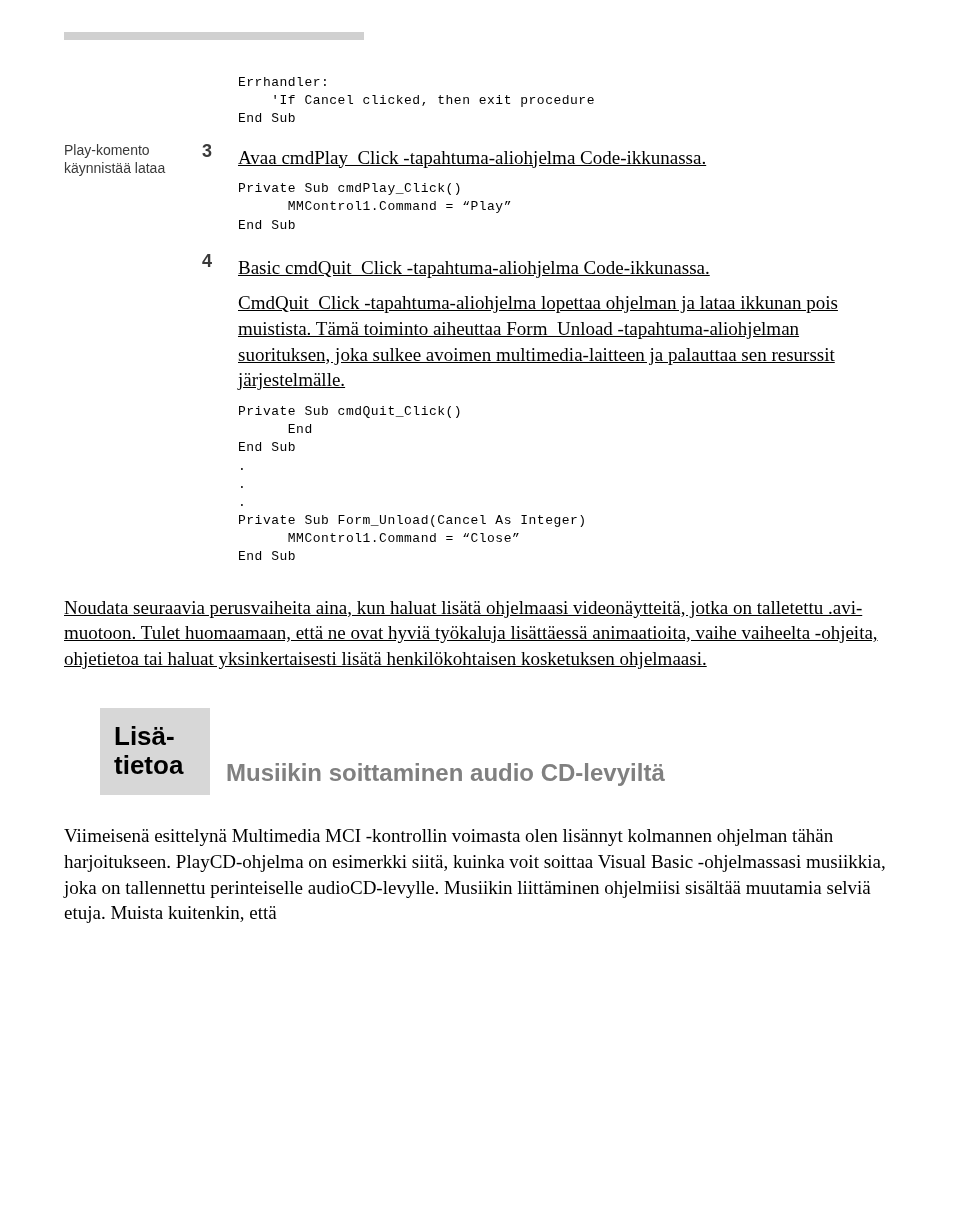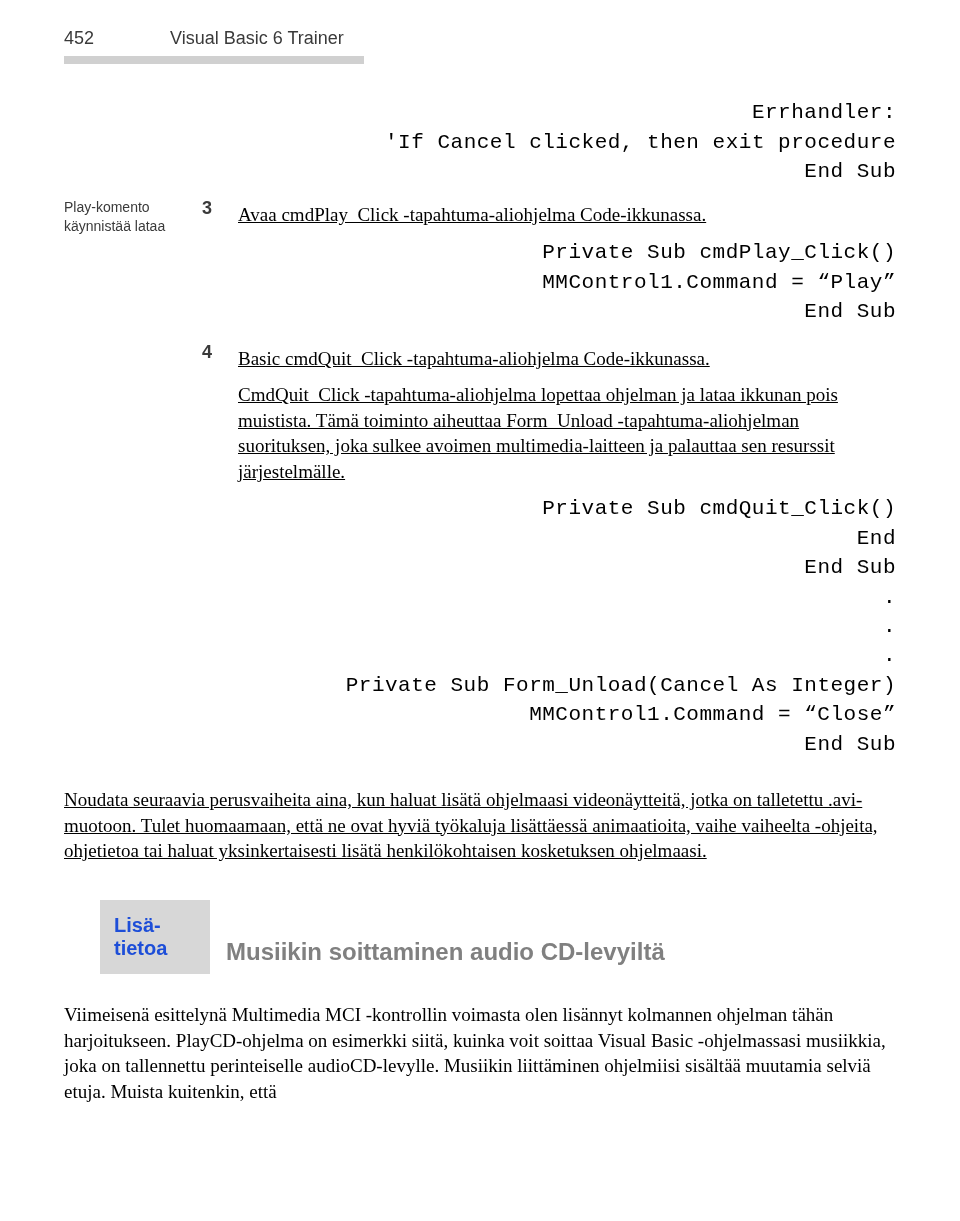--- a/index.html
+++ b/index.html
@@ -58,26 +58,25 @@
   }
   .stepnum {
     font-family: Arial, Helvetica, sans-serif;
     font-weight: bold;
     font-size: 18px;
     color: #3a3a3a;
   }
   .stepbody { }
   .code {
     font-family: "Courier New", Courier, monospace;
-    font-size: 21px;
+    font-size: 13px;
     letter-spacing: 0.5px;
     white-space: pre;
     line-height: 1.4;
     margin: 6px 0 10px 0;
-    text-align: right;
   }
   .para {
     margin: 6px 0 10px 0;
     text-decoration: underline;
   }
   .after {
     margin-top: 8px;
   }
   .full {
     grid-column: 1 / -1;
@@ -89,45 +88,41 @@
     margin: 26px 0 10px 36px;
   }
   .info-box {
     background: #d7d7d7;
     padding: 14px 14px 14px 14px;
     width: 110px;
   }
   .info-box span {
     font-family: Arial, Helvetica, sans-serif;
     font-weight: bold;
-    font-size: 20px;
-    color: #1d4ed8;
+    font-size: 26px;
+    color: #000000;
     line-height: 1.15;
     display: block;
   }
   .info-heading {
     font-family: Arial, Helvetica, sans-serif;
     font-weight: bold;
     font-size: 24px;
     color: #808080;
     padding-bottom: 6px;
   }
   .section-para {
     margin: 18px 0 6px 0;
   }
 </style>
 </head>
 <body>
 
 <div class="page">
 
-  <div class="header-row">
-    <div class="page-num">452</div>
-    <div class="header-title">Visual Basic 6 Trainer</div>
-  </div>
   <div class="rule"></div>
 
   <div class="content">
 
     <div class="gutter"></div>
     <div class="main">
       <div style="padding-left:36px;">
         <pre class="code">Errhandler:
     'If Cancel clicked, then exit procedure
 End Sub</pre>

